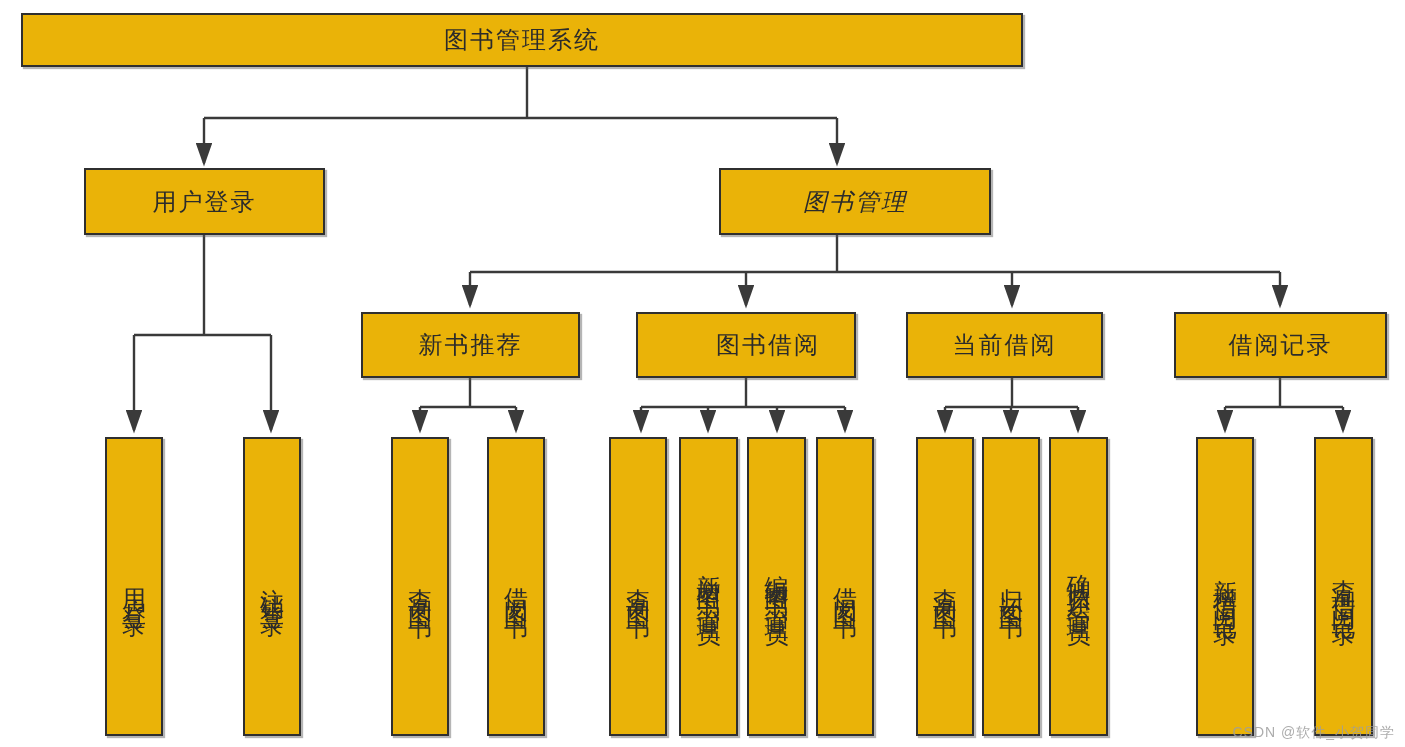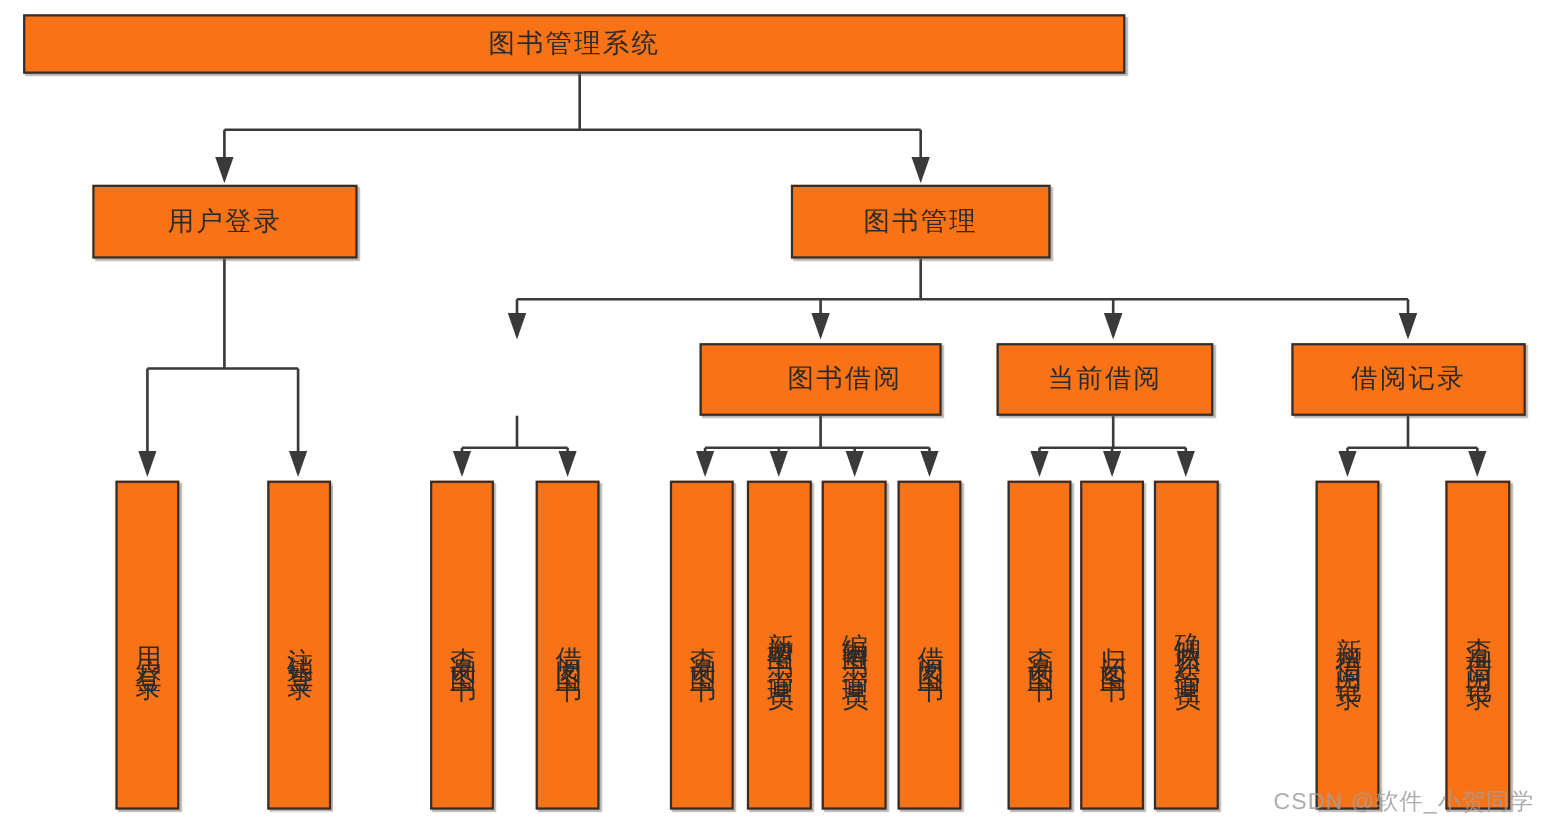--- a/index.html
+++ b/index.html
@@ -16,34 +16,34 @@
     background:var(--background);
     font-family:"Liberation Sans","DejaVu Sans",sans-serif;
     overflow:hidden;
   }
   .connectors{position:absolute;left:0;top:0;width:1405px;height:747px;}
   .connectors path{stroke:var(--line);stroke-width:2.4;fill:none;}
   .connectors .arrowhead-shape{fill:var(--line);stroke:none;}
   .node{
     position:absolute;
     box-sizing:border-box;
-    background:#f97316;
+    background:#eab308;
     border:2.5px solid var(--box_border);
     box-shadow:2px 2px 1px rgba(90,90,90,0.45);
     display:flex;align-items:center;justify-content:center;
     color:var(--text);
     font-size:24px;
     letter-spacing:2px;
     line-height:1;
     white-space:nowrap;
   }
   
   .b-root      {left:21px;  top:13px;  width:1002px; height:54px;}
   .b-l2-user   {left:84px;  top:168px; width:241px;  height:67px;}
-  .b-l2-book   {left:719px; top:168px; width:236px;  height:67px;}
+  .b-l2-book   {left:719px; top:168px; width:272px;  height:67px;font-style:italic;}
   .b-l3-rec    {left:361px; top:312px; width:219px;  height:66px;}
   .b-l3-borrow {left:636px; top:312px; width:220px;  height:66px;padding-left:44px;}
   .b-l3-cur    {left:906px; top:312px; width:197px;  height:66px;}
   .b-l3-recd   {left:1174px;top:312px; width:213px;  height:66px;}
   
   .leaf{
     top:437px;height:299px;width:58px;
     writing-mode:vertical-rl;
     text-orientation:mixed;
     font-size:24px;
@@ -59,21 +59,21 @@
   .b-leaf-7 {left:747px;width:59px;letter-spacing:7px;}
   .b-leaf-8 {left:816px;}
   .b-leaf-9 {left:916px;}
   .b-leaf-10{left:982px;}
   .b-leaf-11{left:1049px;width:59px;letter-spacing:7px;}
   .b-leaf-12{left:1196px;}
   .b-leaf-13{left:1314px;width:59px;}
   .watermark{
     position:absolute;
     right:10px;bottom:5px;
-    font-size:21px;
+    font-size:14px;
     color:var(--watermark);
     letter-spacing:1px;
     opacity:.85;
     z-index:5;
   }
 </style>
 </head>
 <body>
 
 <div class="stage">
@@ -116,20 +116,21 @@
     <path d="M1078 407 V430" marker-end="url(#arrow)"></path>
     <path d="M1225 407 V430" marker-end="url(#arrow)"></path>
     <path d="M1343 407 V430" marker-end="url(#arrow)"></path>
   </svg>
 
   <div class="node b-root">图书管理系统</div>
 
   <div class="node b-l2-user">用户登录</div>
   <div class="node b-l2-book">图书管理</div>
 
+  <div class="node b-l3-rec">新书推荐</div>
   <div class="node b-l3-borrow">图书借阅</div>
   <div class="node b-l3-cur">当前借阅</div>
   <div class="node b-l3-recd">借阅记录</div>
 
   <div class="node leaf b-leaf-1">用户登录</div>
   <div class="node leaf b-leaf-2">注销登录</div>
 
   <div class="node leaf b-leaf-3">查询图书</div>
   <div class="node leaf b-leaf-4">借阅图书</div>
 

